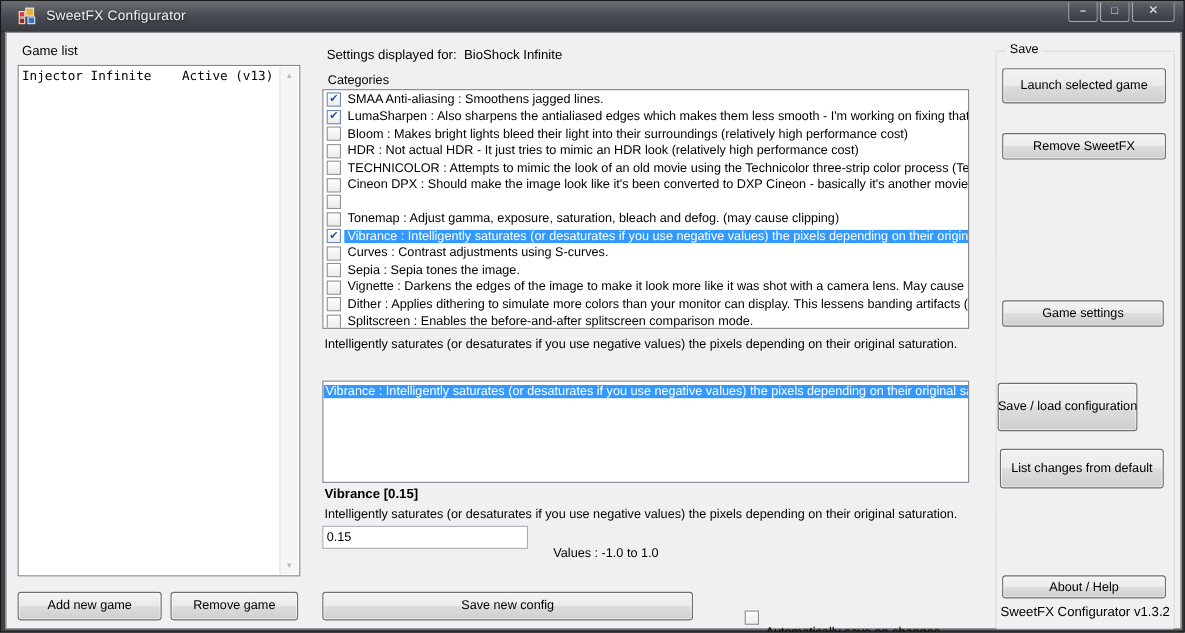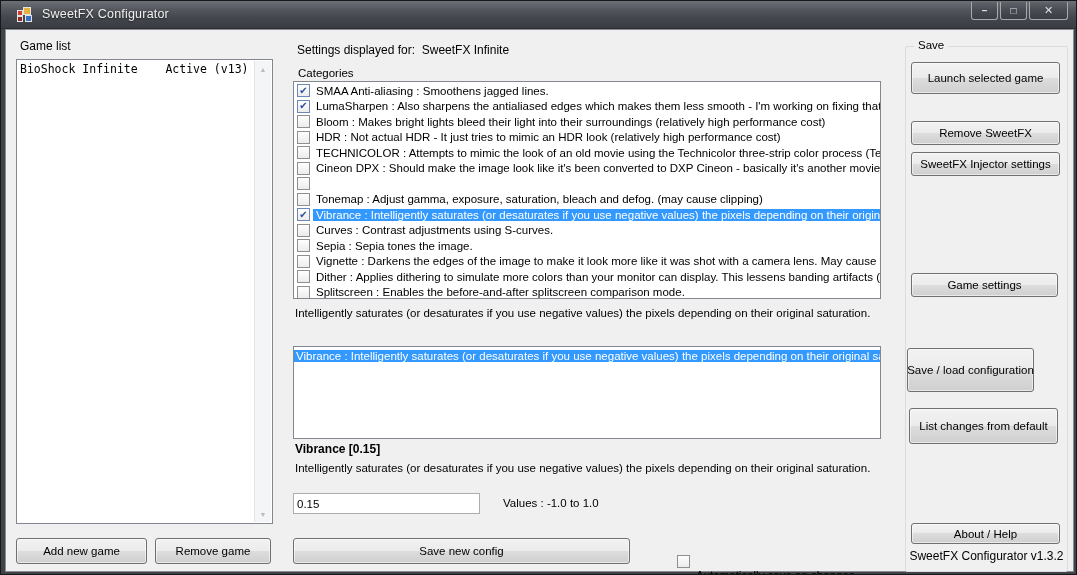--- a/index.html
+++ b/index.html
@@ -108,21 +108,21 @@
 
   
   #hdr-settings  { left:291px; top:13px; font-size:12px; }
   #lbl-gamelist  { left:14px;  top:9px;  font-size:12px; }
   #lbl-categories{ left:292px; top:37px; }
   #desc-selected { left:289px; top:277px; width:585px; overflow:hidden; white-space:nowrap; }
   #lbl-details   { left:300px; top:302px;margin-top:37px; }
   #editor-title  { left:289px; top:412px; font-size:12px; font-weight:bold; }
   #editor-desc   { left:289px; top:432px; width:585px; overflow:hidden; white-space:nowrap; }
   #value-input {
-    position:absolute; left:287px; top:463px; width:187px; height:21px;
+    position:absolute; left:287px; top:448px; width:187px; height:21px;
     border:1px solid #abadb3; font-size:11.5px; padding:0 0 0 3px;
     font-family:"Liberation Sans","DejaVu Sans",sans-serif; color:#000; background:#fff;
   }
   #lbl-range { left:497px; top:467px; }
 
   
   .chk-inline { position:absolute; left:671px; top:511px; display:flex; align-items:center; }
   .chk-inline .cb { margin:0 6px 0 0; }
   .chk-inline .chk-label { font-size:11.5px;margin-top:28px; }
 
@@ -165,34 +165,34 @@
       </div>
     </div>
   </div>
 
   <div class="client">
 
     <span class="lbl" id="lbl-gamelist">Game list</span>
 
     <div class="listbox" id="gamebox">
       <div id="game-rows">
-          <div class="game-row">BioShock Infinite    Active (v13)</div>
+          <div class="game-row">Injector Infinite    Active (v13)</div>
         </div>
       <div class="vscroll">
         <div class="scroll-arrow sa-up">▲</div>
         <div class="scroll-arrow sa-down">▼</div>
       </div>
     </div>
 
     <div class="btn" id="btn-add">Add new game</div>
     <div class="btn" id="btn-removegame">Remove game</div>
 
     <span class="lbl" id="hdr-settings">
       <span>Settings displayed for:</span>&nbsp;
-      <span>SweetFX Infinite</span>
+      <span>BioShock Infinite</span>
     </span>
 
     <span class="lbl" id="lbl-categories">Categories</span>
 
     <div class="listbox" id="catbox">
         <div class="crow">
           <span class="cb on">✔</span>
           <span class="ctext">SMAA Anti-aliasing : Smoothens jagged lines.</span>
         </div>
         <div class="crow">
@@ -269,21 +269,20 @@
     <div class="chk-inline">
       <span class="cb"></span>
       <span class="chk-label">Automatically save on changes</span>
     </div>
 
     <div id="groupbox"></div>
     <span id="lbl-misc">Save</span>
 
     <div class="btn" id="btn-launch">Launch selected game</div>
     <div class="btn" id="btn-removesfx">Remove SweetFX</div>
-    <div class="btn" id="btn-injector">SweetFX Injector settings</div>
     <div class="btn" id="btn-gamesettings">Game settings</div>
     <div class="btn" id="btn-saveload">Save / load configuration</div>
     <div class="btn" id="btn-listchanges">List changes from default</div>
     <div class="btn" id="btn-about">About / Help</div>
     <span id="lbl-version">SweetFX Configurator v1.3.2</span>
 
   </div>
 </div>
 
 </body></html>

